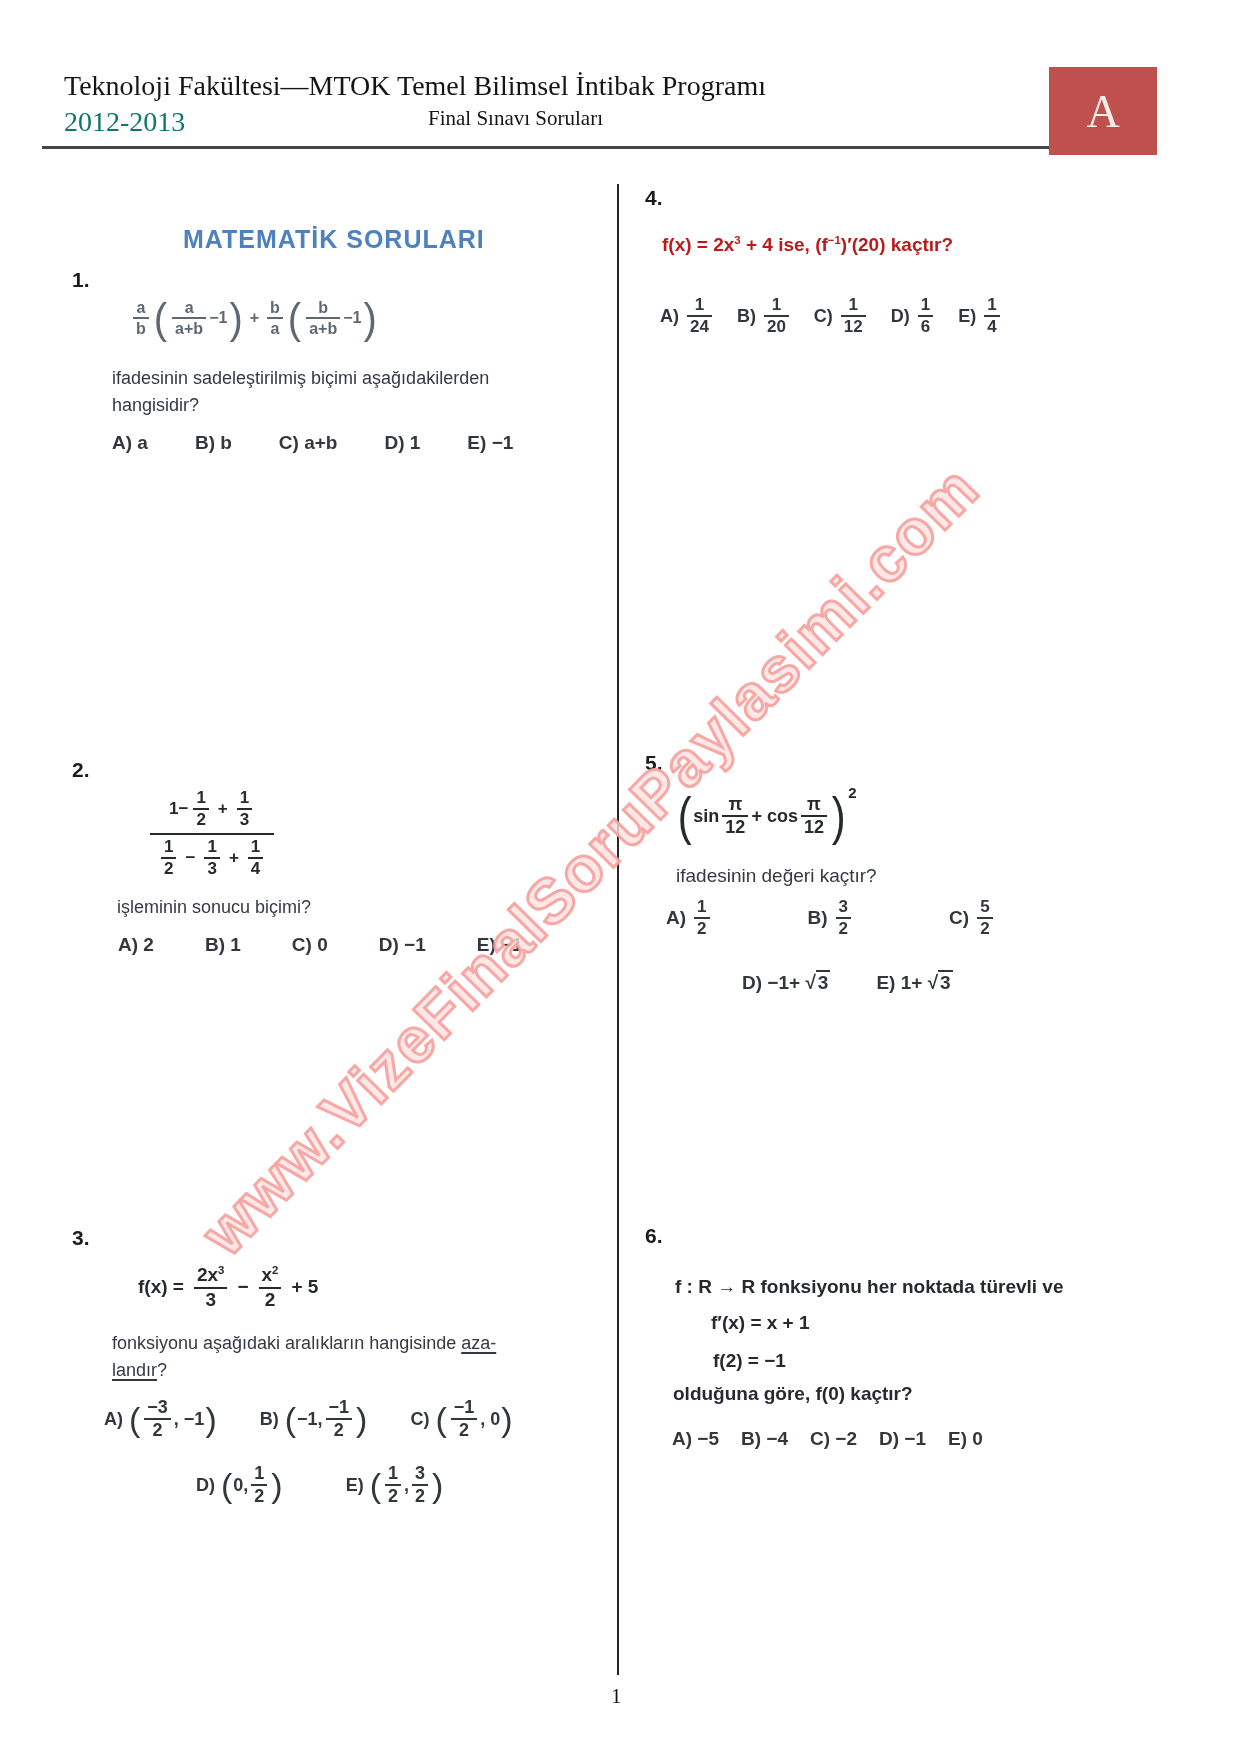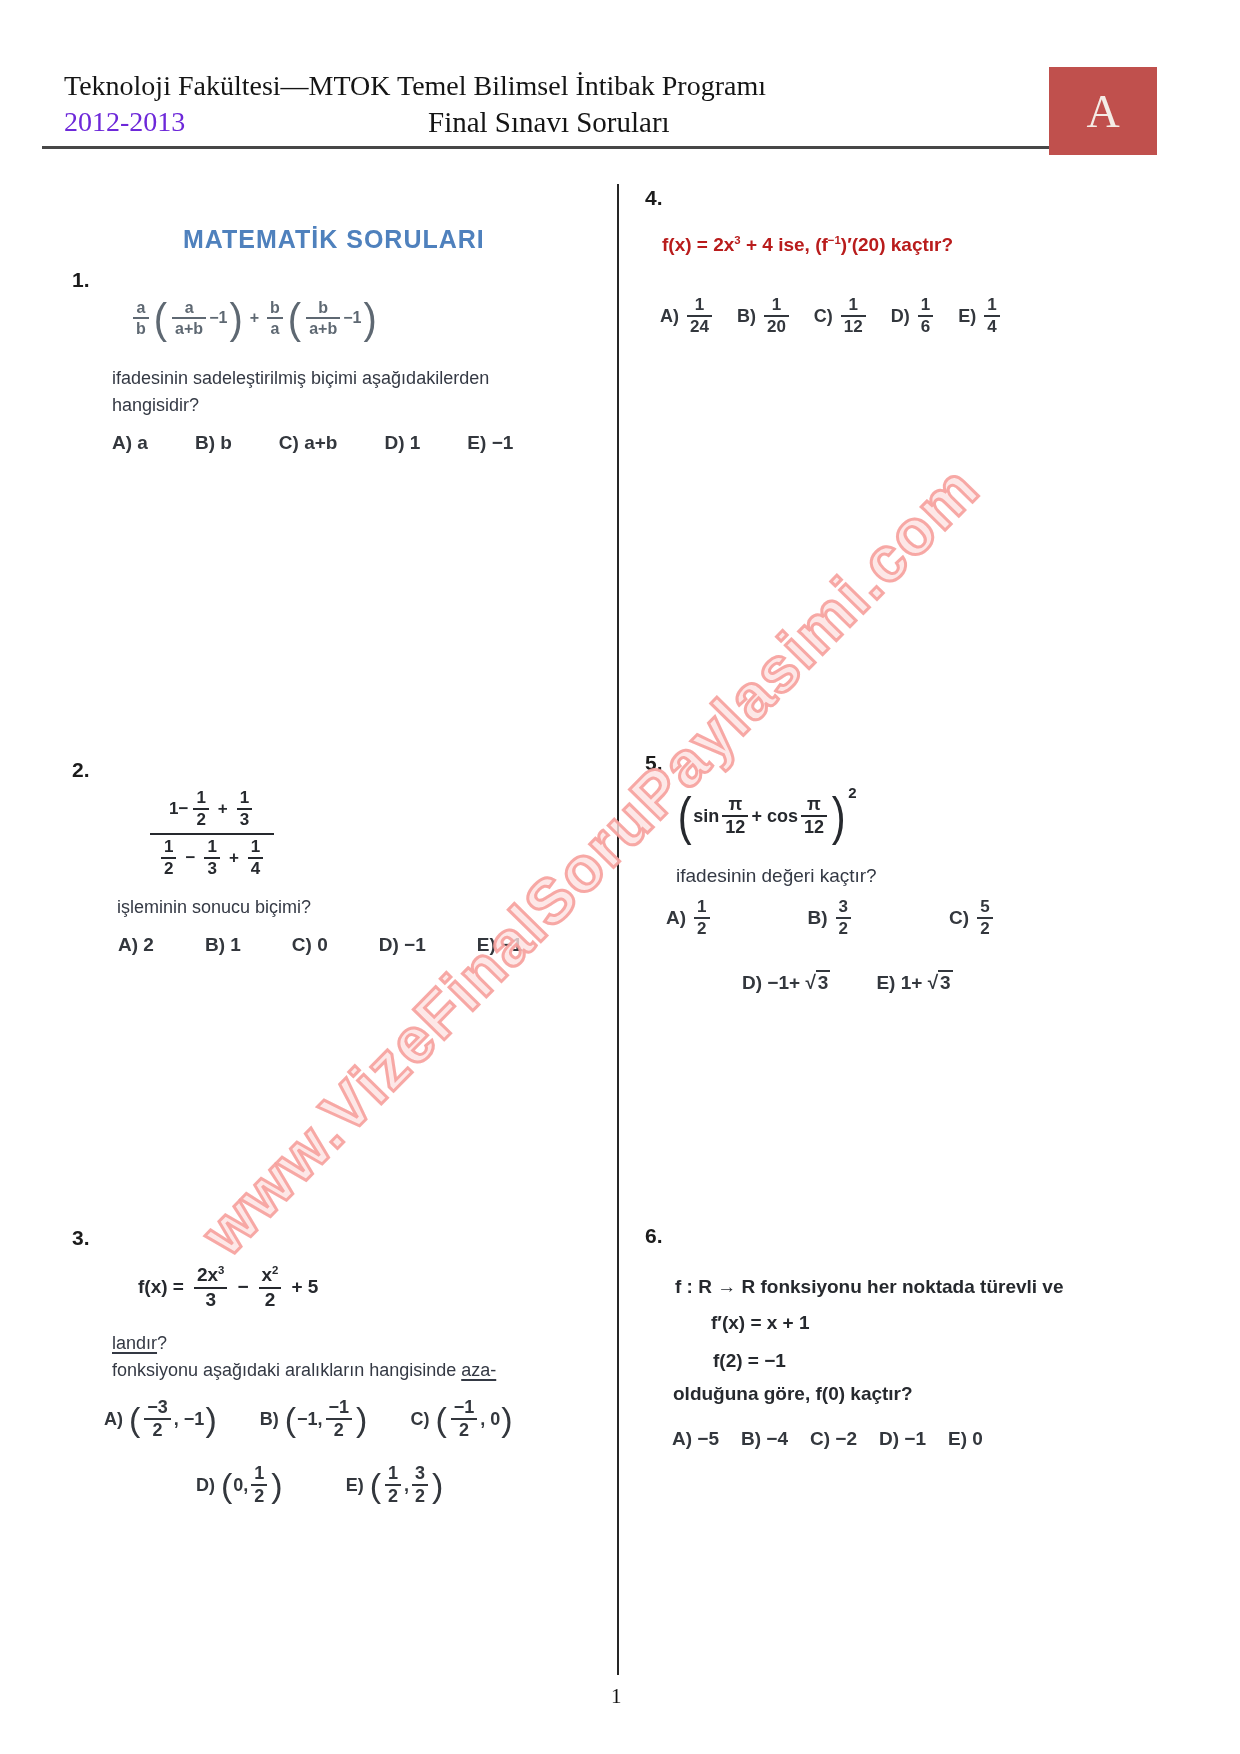--- a/index.html
+++ b/index.html
@@ -3,22 +3,22 @@
 <meta charset="utf-8">
 <style>
   html,body { margin:0; padding:0; background:#ffffff; }
   .page {
     position:relative; width:1240px; height:1754px; background:#ffffff;
     font-family:"Liberation Sans", sans-serif; color:#33373d; overflow:hidden;padding-left:12px;
   }
 
   
   .h-line1 { position:absolute; left:64px; top:70px; font-family:"Liberation Serif", serif; font-size:28px; color:#151515; white-space:nowrap; }
-  .h-year  { position:absolute; left:64px; top:106px; font-family:"Liberation Serif", serif; font-size:28px; color:#6d28d9; }
-  .h-sub   { position:absolute; left:428px; top:106px; font-family:"Liberation Serif", serif; font-size:29px; color:#151515; }
+  .h-year  { position:absolute; left:64px; top:106px; font-family:"Liberation Serif", serif; font-size:28px; color:#0f766e; }
+  .h-sub   { position:absolute; left:428px; top:106px; font-family:"Liberation Serif", serif; font-size:21px; color:#151515; }
   .h-rule  { position:absolute; left:42px; top:146px; width:1013px; height:3px; background:#474747; }
   .badge {
     position:absolute; left:1049px; top:67px; width:108px; height:88px;
     background:#c0504d; color:#f4ece6; font-family:"Liberation Serif", serif;
     font-size:46px; display:flex; align-items:center; justify-content:center;
   }
   .divider { position:absolute; left:617px; top:184px; width:2px; height:1491px; background:#262626; }
   .pageno { position:absolute; left:611px; top:1684px; font-family:"Liberation Serif", serif; font-size:21px; color:#111; }
 
   
@@ -180,22 +180,22 @@
         <span class="fd">3</span>
       </span>
     <span>−</span>
     <span class="frac">
         <span class="fn"><span>x</span><sup>2</sup></span>
         <span class="fd">2</span>
       </span>
     <span>+ 5</span>
   </div>
   <div class="prompt" style="left:112px; top:1330px;">
+    <span style="display:block;"><span>fonksiyonu aşağıdaki aralıkların hangisinde </span><span class="u">aza-</span></span>
     <span style="display:block;"><span class="u">landır</span><span>?</span></span>
-    <span style="display:block;"><span>fonksiyonu aşağıdaki aralıkların hangisinde </span><span class="u">aza-</span></span>
   </div>
   <div class="optrow" style="left:104px; top:1398px; gap:42px; font-size:18px;">
     <span class="q3opt">
       <span class="label">A)</span>
       <span class="paren">(</span>
       <span class="frac">
           <span class="fn">−3</span>
           <span class="fd">2</span>
         </span>
       <span>, −1</span>

